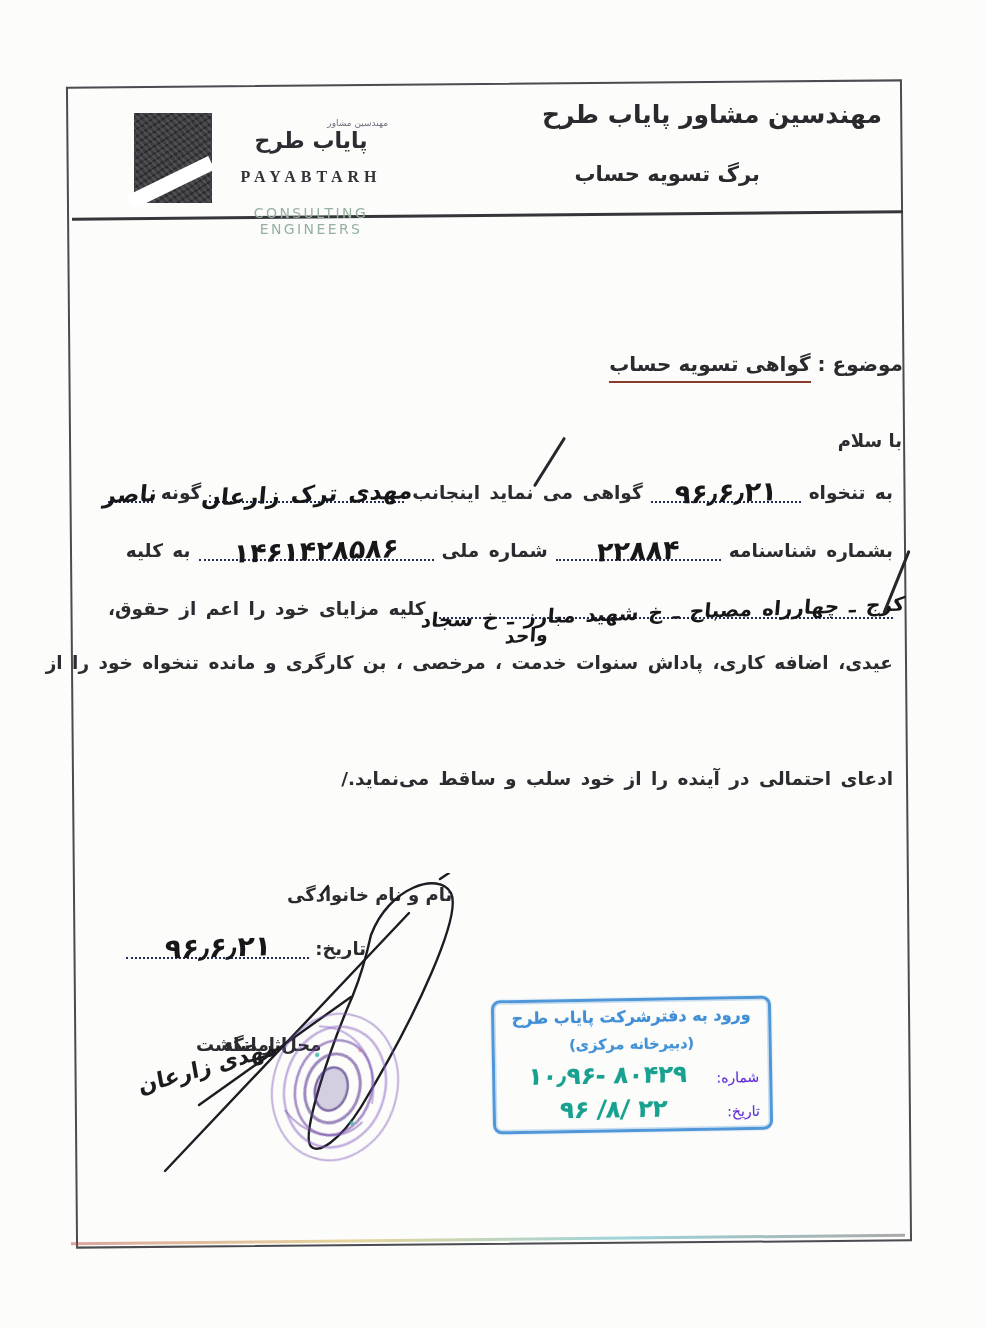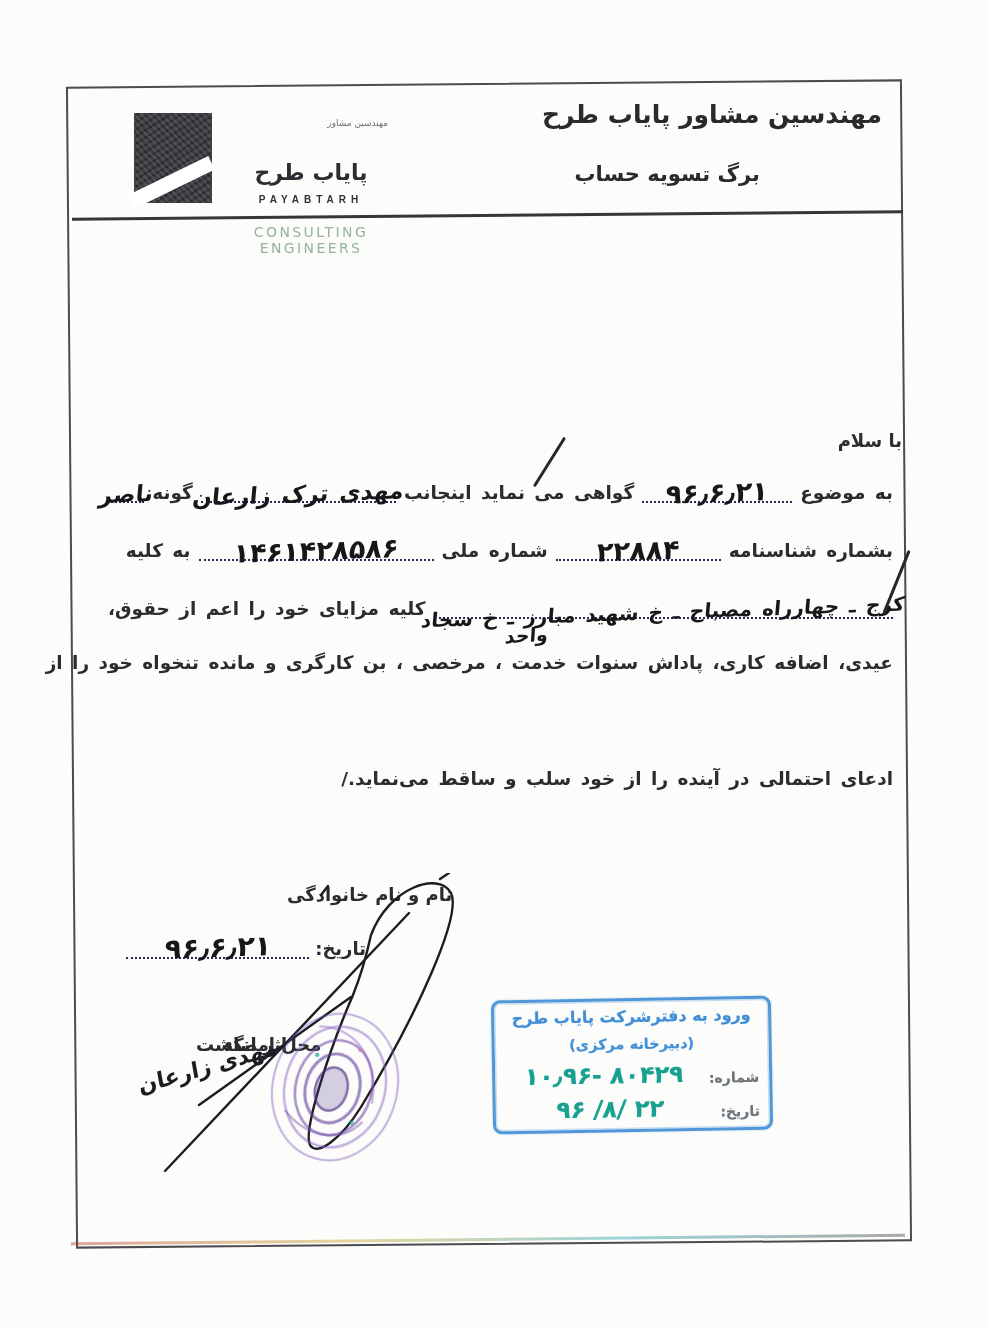--- a/index.html
+++ b/index.html
@@ -13,22 +13,22 @@
          background:linear-gradient(90deg,#b33c2a,#caa52a,#2aa3b3,#444);opacity:.45;transform:rotate(-0.6deg);}
   .hsep{position:absolute;left:72px;top:214px;width:831px;height:3px;background:#35353a;transform:rotate(-0.5deg);}
 
   
   .logo-box{position:absolute;left:134px;top:113px;width:78px;height:90px;background:#3d3d42;
     background-image:repeating-linear-gradient(47deg,rgba(255,255,255,.10) 0 2px,rgba(0,0,0,0) 2px 5px),
                      repeating-linear-gradient(-33deg,rgba(0,0,0,.30) 0 2px,rgba(0,0,0,0) 2px 6px);}
   .logo-bar{position:absolute;left:-8px;bottom:13px;width:90px;height:15px;background:#ffffff;transform:rotate(-26deg);}
   .logo-text{position:absolute;left:216px;top:118px;width:190px;text-align:center;}
   .logo-small{font-size:9px;color:#6d6d7c;letter-spacing:1px;filter:blur(.3px);text-align:right;padding-right:18px;}
-  .logo-fa{font-size:22px;font-weight:700;color:#2c2c32;line-height:1.2;filter:blur(.2px);margin-top:32px;}
-  .logo-en{font-size:10px;font-weight:700;color:#323238;letter-spacing:5px;margin-top:8px;font-family:Liberation Sans, sans-serif;}
+  .logo-fa{font-size:22px;font-weight:700;color:#2c2c32;line-height:1.2;filter:blur(.2px);}
+  .logo-en{font-size:16px;font-weight:700;color:#323238;letter-spacing:5px;margin-top:14px;font-family:Liberation Serif, serif;}
   .logo-sub{font-size:14px;color:#97b1a0;letter-spacing:2.4px;margin-top:19px;filter:blur(.3px);}
   .hdr1{position:absolute;right:104px;top:100px;font-size:25px;font-weight:700;color:#2a2a2e;direction:rtl;filter:blur(.15px);}
   .hdr2{position:absolute;right:226px;top:162px;font-size:21px;font-weight:700;color:#2a2a2e;direction:rtl;filter:blur(.15px);}
 
   
   .subject{position:absolute;right:83px;top:352px;font-size:20px;font-weight:700;color:#2b2b2f;direction:rtl;}
   .subject .u{border-bottom:2.5px solid #8a3a2a;padding-bottom:5px;}
 
   .salut{position:absolute;right:84px;top:430px;font-size:18px;font-weight:600;color:#2d2d31;direction:rtl;}
 
@@ -69,21 +69,21 @@
   .stamp{position:absolute;left:492px;top:998px;width:280px;height:134px;transform:rotate(-1deg);
          border:3.5px solid #4f97d9;border-radius:9px;
          box-shadow:inset 0 0 0 1.5px rgba(79,151,217,.30),0 0 2px rgba(79,151,217,.45);
          display:flex;flex-direction:column;justify-content:space-between;
          padding:6px 10px 8px;box-sizing:border-box;direction:rtl;}
   .stamp-title{font-size:16px;font-weight:700;color:#3f8ed6;text-align:center;
                text-shadow:0 0 1px rgba(63,142,214,.55);}
   .stamp-sub{font-size:14.5px;font-weight:600;color:#4191d5;text-align:center;
              text-shadow:0 0 1px rgba(63,142,214,.5);}
   .stamp-row{display:flex;direction:rtl;align-items:flex-end;gap:6px;}
-  .stamp-lbl{font-size:14px;font-weight:700;color:#737373;text-shadow:0 0 1px rgba(63,142,214,.5);}
+  .stamp-lbl{font-size:14px;font-weight:400;color:#6d28d9;text-shadow:0 0 1px rgba(63,142,214,.5);}
   .stamp-val{flex:1;text-align:center;font-size:24px;font-weight:700;color:#18a090;
              direction:ltr;unicode-bidi:embed;letter-spacing:1px;
              transform:skewX(-6deg);text-shadow:0 0 1px rgba(24,160,144,.5);line-height:1;}
 </style>
 </head>
 <body>
 
 <div class="scan">
 
   <div class="frame"></div>
@@ -96,25 +96,28 @@
   <div class="logo-text">
     <div class="logo-small">مهندسین مشاور</div>
     <div class="logo-fa" dir="rtl">پایاب طرح</div>
     <div class="logo-en">PAYABTARH</div>
     <div class="logo-sub">CONSULTING ENGINEERS</div>
   </div>
 
   <div class="hdr1">مهندسین مشاور پایاب طرح</div>
   <div class="hdr2">برگ تسویه حساب</div>
 
+  <div class="subject">
+    <span>موضوع : </span><span class="u">گواهی تسویه حساب</span>
+  </div>
 
   <div class="salut">با سلام</div>
 
   <div class="bline" style="top:482px;">
-    <span>به موضوع</span>
+    <span>به تنخواه</span>
     <span class="seg w150">
       <span class="hw hw-num">۹۶٫۶٫۲۱</span>
     </span>
     <span>گواهی می نماید اینجانب</span>
     <span class="seg w195">
       <span class="hw hw-word">مهدی ترک زارعان</span>
     </span>
     <span>گونه</span>
     <span class="seg grow">
       <span class="hw hw-word">ناصر</span>

